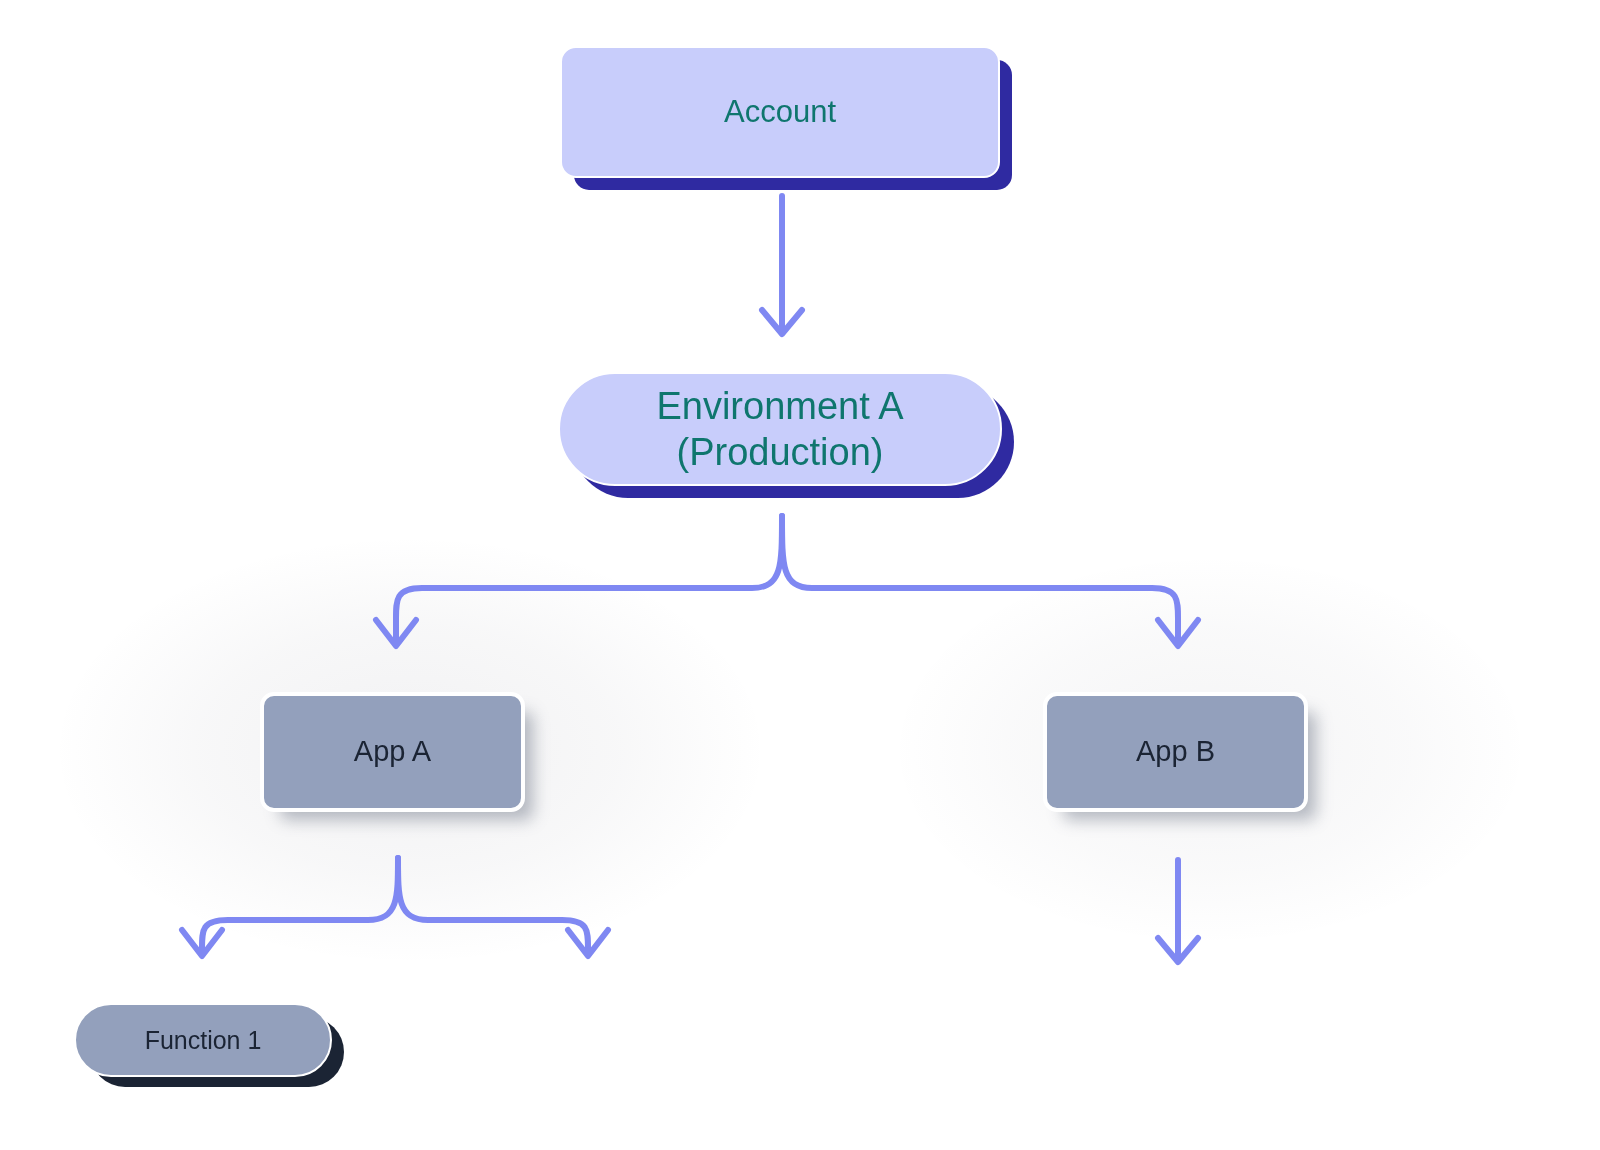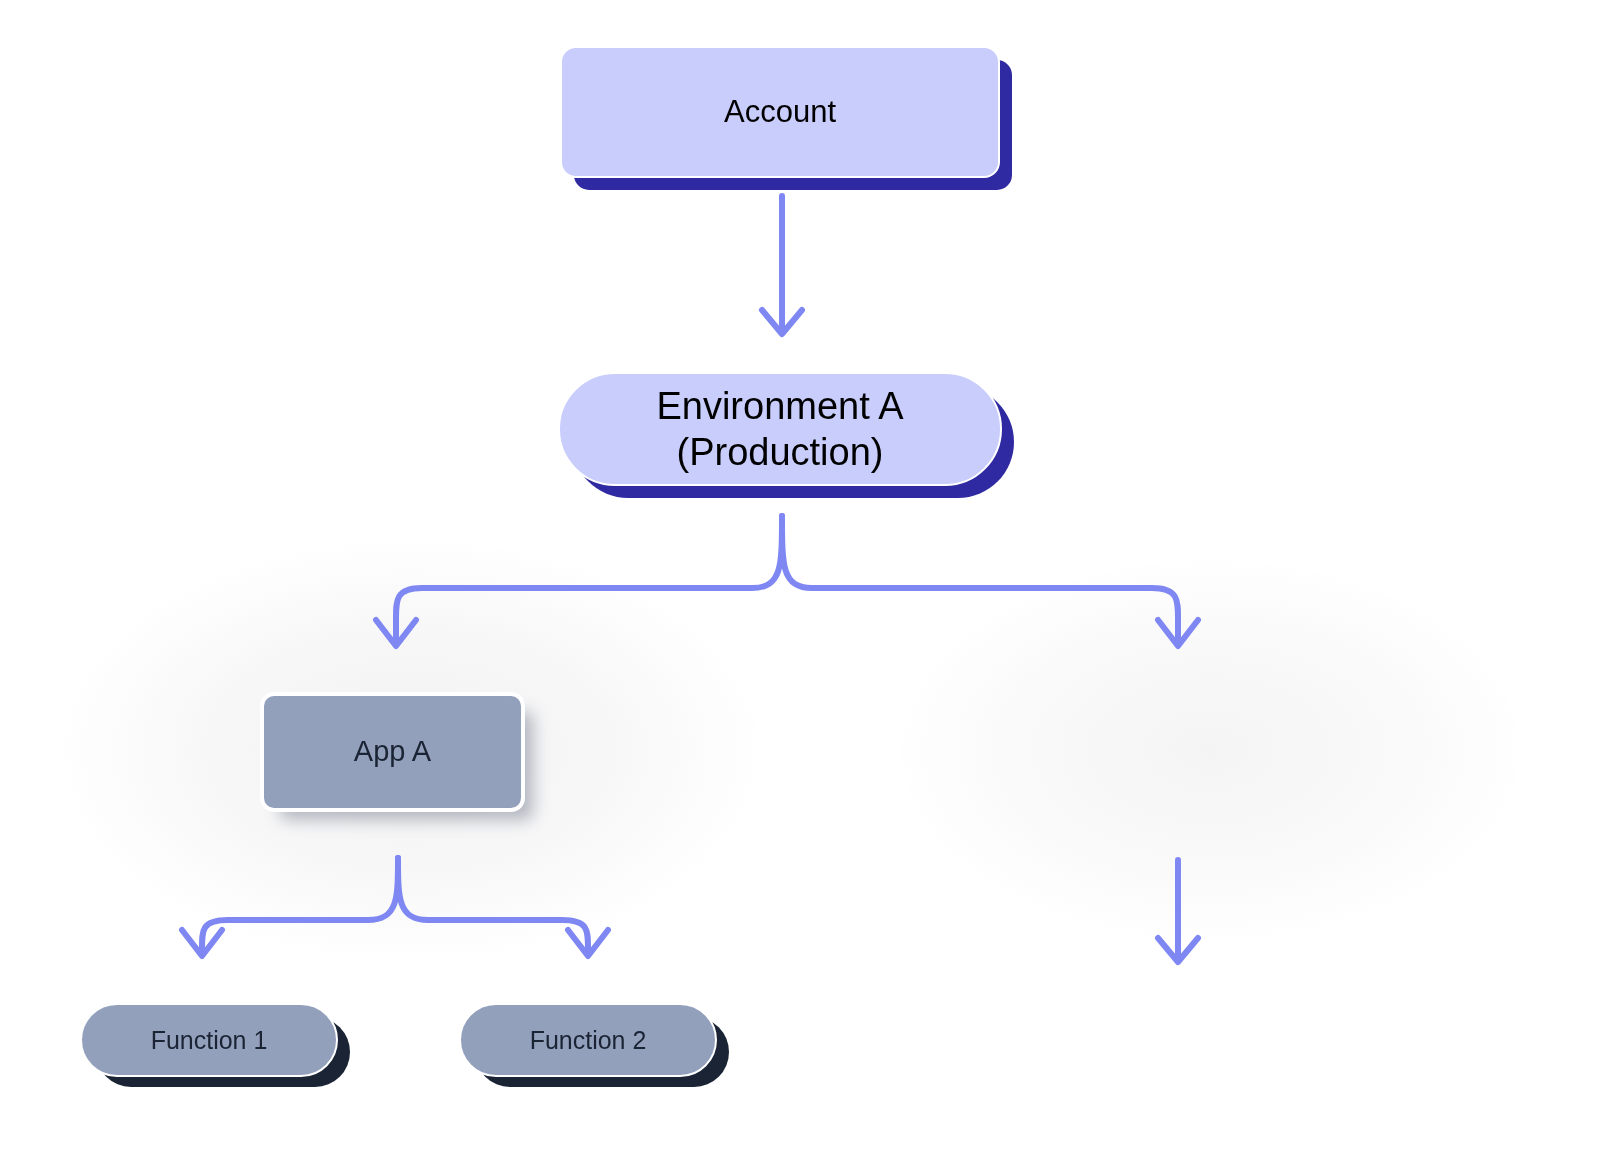--- a/index.html
+++ b/index.html
@@ -52,21 +52,21 @@
     text-align: center;
     box-sizing: border-box;
     line-height: 1.22;
     white-space: pre-line;
     z-index: 5;
   }
 
   
   .node.lavender {
     background: #c8cdfb;
-    color: #000000;
+    color: #0f766e;
     border: 2px solid #ffffff;
   }
   .node.account {
     border-radius: 16px;
     font-size: 31px;
     box-shadow: 13px 13px 0 -1px #2f2aa1;
   }
   .node.environment {
     border-radius: 999px;
     font-size: 38px;
@@ -153,23 +153,23 @@
 
   <div class="node lavender environment" style="left:558px; top:372px; width:444px; height:114px;">
     <span class="node-label">Environment A
 (Production)</span>
   </div>
 
   <div class="node slate app" style="left:260px; top:692px; width:265px; height:120px;">
     <span class="node-label">App A</span>
   </div>
 
+  <div class="node slate app" style="left:1043px; top:692px; width:265px; height:120px;">
+    <span class="node-label">App B</span>
+  </div>
 
-  <div class="node slate func" style="left:80px; top:1003px; width:258px; height:74px;">
+  <div class="node slate func" style="left:74px; top:1003px; width:258px; height:74px;">
     <span class="node-label">Function 1</span>
   </div>
 
-  <div class="node slate func" style="left:459px; top:1003px; width:258px; height:74px;">
-    <span class="node-label">Function 2</span>
-  </div>
 
 
 </div>
 
 </body></html>

